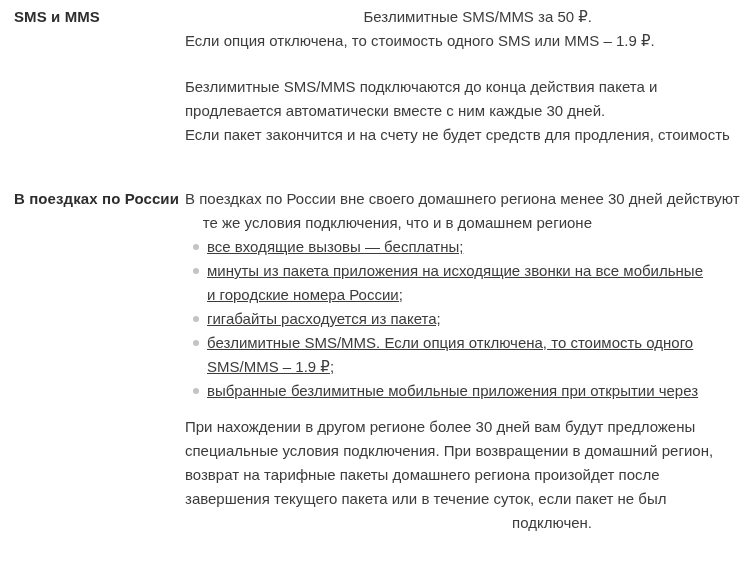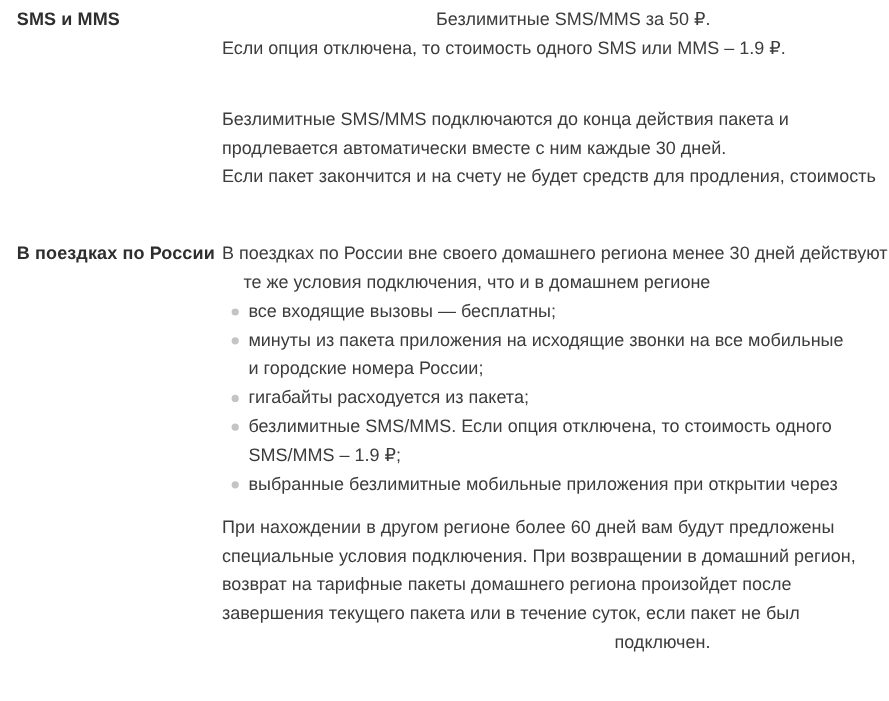--- a/index.html
+++ b/index.html
@@ -43,21 +43,21 @@
   }
   .col-right {
     flex: 1;
     min-width: 0;
   }
   .para {
     margin: 0;
     text-align: right;
   }
   .para-gap {
-    margin-top: 35px;
+    margin-top: 22px;
   }
   .line {
     display: block;
     white-space: nowrap;
   }
   ul.bullet-list {
     margin: 0;
     padding: 0;
     list-style: none;
   }
@@ -69,20 +69,21 @@
     width: 6px;
     height: 6px;
     border-radius: 50%;
     background: #c4c4c4;
     flex-shrink: 0;
     margin: 9px 8px 0 8px;
   }
   .bullet-text {
     flex: 1;
     min-width: 0;
+    text-decoration: underline;
   }
 </style>
 </head>
 <body>
 
 <div class="page">
 
   <section class="row">
     <div class="col-left">
       <h3 class="row-title">SMS и MMS</h3>
@@ -137,21 +138,21 @@
           </span>
         </li>
         <li class="bullet-item">
           <span class="bullet-dot"></span>
           <span class="bullet-text">
             <span class="line">выбранные безлимитные мобильные приложения при открытии через</span>
           </span>
         </li>
       </ul>
       <p class="para" style="margin-top:12px">
-        <span class="line">При нахождении в другом регионе более 60 дней вам будут предложены</span>
+        <span class="line">При нахождении в другом регионе более 30 дней вам будут предложены</span>
         <span class="line">специальные условия подключения. При возвращении в домашний регион,</span>
         <span class="line">возврат на тарифные пакеты домашнего региона произойдет после</span>
         <span class="line">завершения текущего пакета или в течение суток, если пакет не был</span>
         <span class="line">подключен.</span>
       </p>
     </div>
   </section>
 
 </div>
 

